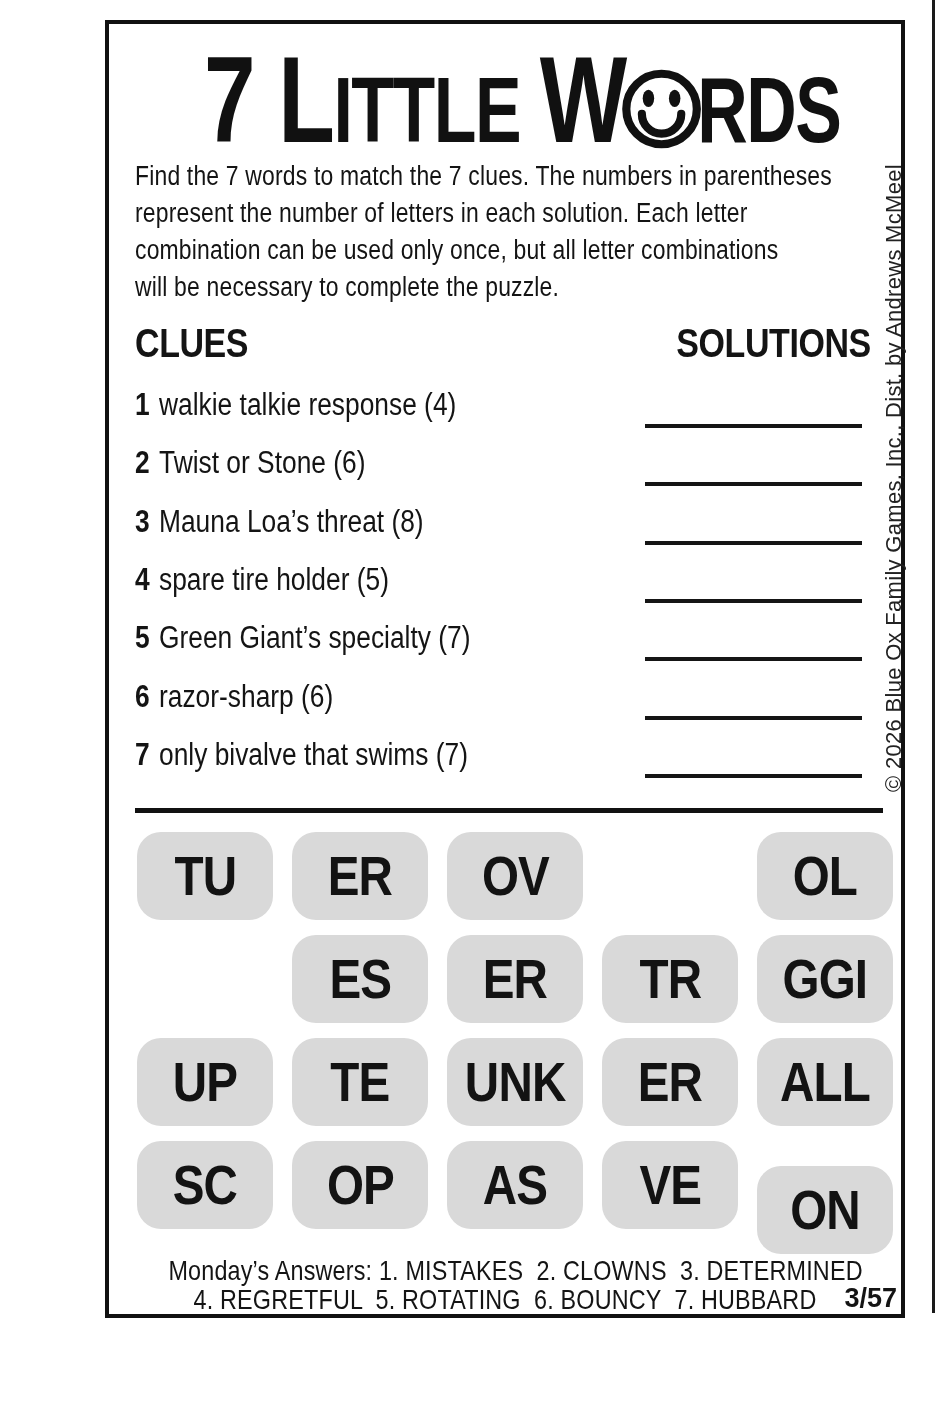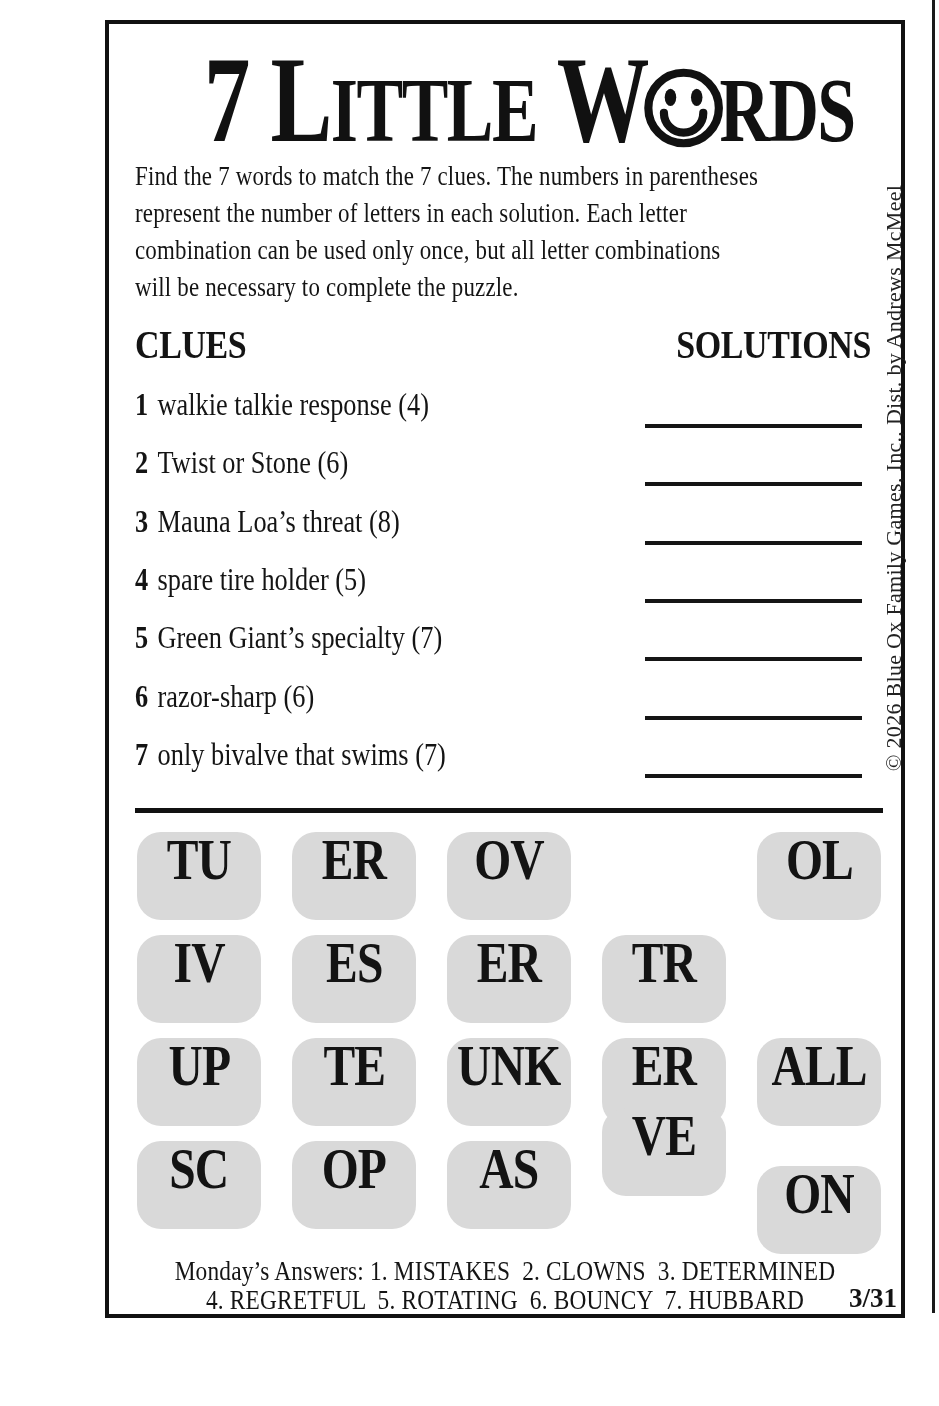--- a/index.html
+++ b/index.html
@@ -1,20 +1,20 @@
 <!DOCTYPE html>
 <html><head>
 <meta charset="utf-8">
 <style>
   * { margin:0; padding:0; box-sizing:border-box; }
   html,body { background:#ffffff; }
   body { width:939px; height:1406px; position:relative; overflow:hidden;
          font-family:"Liberation Sans","DejaVu Sans",sans-serif; color:#141414; }
 
-  .page { position:absolute; inset:0; background:#ffffff;font-family:Liberation Serif, serif; }
+  .page { position:absolute; inset:0; background:#ffffff; }
 
   
   .col-rule { position:absolute; left:932px; top:0; width:3px; height:1313px; background:#1a1a1a; }
 
   
   .card { position:absolute; left:105px; top:20px; width:800px; height:1298px;
           border:4px solid #111; background:#fff; }
 
   
   .title-row { position:absolute; top:6px; left:0; width:792px; text-align:center;
@@ -41,22 +41,22 @@
               white-space:nowrap; transform:scaleX(0.85); transform-origin:0 0; }
   .cnum { font-weight:bold; margin-right:11px; }
 
   
   .blank { position:absolute; left:536px; width:217px; height:4px; background:#151515; }
 
   
   .divider { position:absolute; left:26px; top:784px; width:748px; height:5px; background:#111; }
 
   
-  .tile { position:absolute; width:124px; height:88px; background:#d9d9d9; border-radius:24px;
-          display:flex; align-items:flex-start; justify-content:center; cursor:pointer; }
+  .tile { position:absolute; width:136px; height:88px; background:#d9d9d9; border-radius:24px;
+          display:flex; align-items:center; justify-content:center; cursor:pointer; }
   .tglyph { font-size:56px; font-weight:bold; color:#131313; letter-spacing:-1px;
             transform:scaleX(0.85); transform-origin:50% 50%; line-height:1; }
 
   
   .ans { position:absolute; left:0; width:792px; text-align:center; font-size:27.5px;
          line-height:29px; white-space:pre; transform:scaleX(0.85); transform-origin:50% 0;
          letter-spacing:0.2px; }
   .a1 { top:1232px; }
   .a2 { top:1261px; }
   .pagenum { position:absolute; right:4px; top:1259px; font-size:27px; font-weight:bold; }
@@ -115,31 +115,31 @@
     <div class="tile" style="left:183px;top:808px">
         <span class="tglyph">ER</span>
       </div>
     <div class="tile" style="left:338px;top:808px">
         <span class="tglyph">OV</span>
       </div>
     <div class="tile" style="left:648px;top:808px">
         <span class="tglyph">OL</span>
       </div>
 
-    <div class="tile" style="left:28px;top:911px">
-        <span class="tglyph">IV</span>
-      </div>
     <div class="tile" style="left:183px;top:911px">
         <span class="tglyph">ES</span>
       </div>
     <div class="tile" style="left:338px;top:911px">
         <span class="tglyph">ER</span>
       </div>
     <div class="tile" style="left:493px;top:911px">
         <span class="tglyph">TR</span>
+      </div>
+    <div class="tile" style="left:648px;top:911px">
+        <span class="tglyph">GGI</span>
       </div>
 
     <div class="tile" style="left:28px;top:1014px">
         <span class="tglyph">UP</span>
       </div>
     <div class="tile" style="left:183px;top:1014px">
         <span class="tglyph">TE</span>
       </div>
     <div class="tile" style="left:338px;top:1014px">
         <span class="tglyph">UNK</span>
@@ -153,27 +153,27 @@
 
     <div class="tile" style="left:28px;top:1117px">
         <span class="tglyph">SC</span>
       </div>
     <div class="tile" style="left:183px;top:1117px">
         <span class="tglyph">OP</span>
       </div>
     <div class="tile" style="left:338px;top:1117px">
         <span class="tglyph">AS</span>
       </div>
-    <div class="tile" style="left:493px;top:1084px">
+    <div class="tile" style="left:493px;top:1117px">
         <span class="tglyph">VE</span>
       </div>
     <div class="tile" style="left:648px;top:1142px">
         <span class="tglyph">ON</span>
       </div>
 
     <div class="ans a1">Monday’s Answers: 1. MISTAKES  2. CLOWNS  3. DETERMINED</div>
     <div class="ans a2">4. REGRETFUL  5. ROTATING  6. BOUNCY  7. HUBBARD</div>
-    <div class="pagenum">3/31</div>
+    <div class="pagenum">3/57</div>
 
     <div class="copyright">© 2026 Blue Ox Family Games, Inc., Dist. by Andrews McMeel</div>
 
   </div>
 </div>
 
 </body></html>

